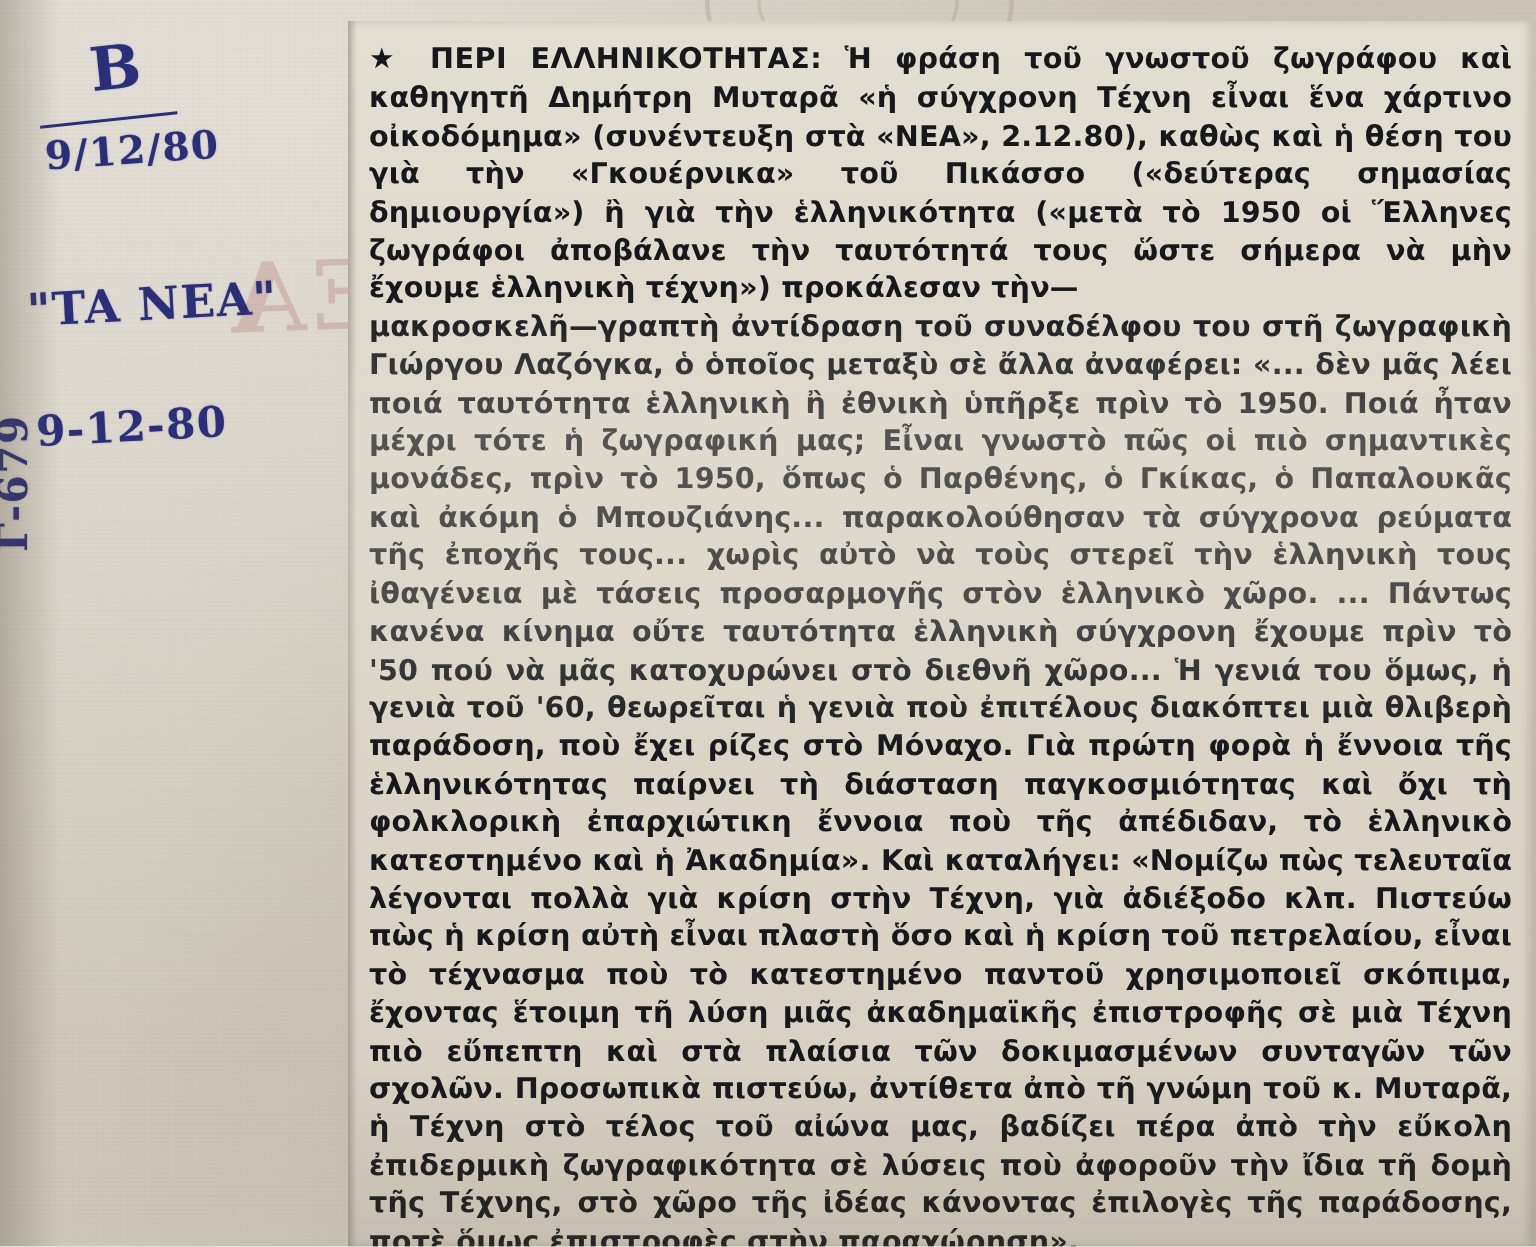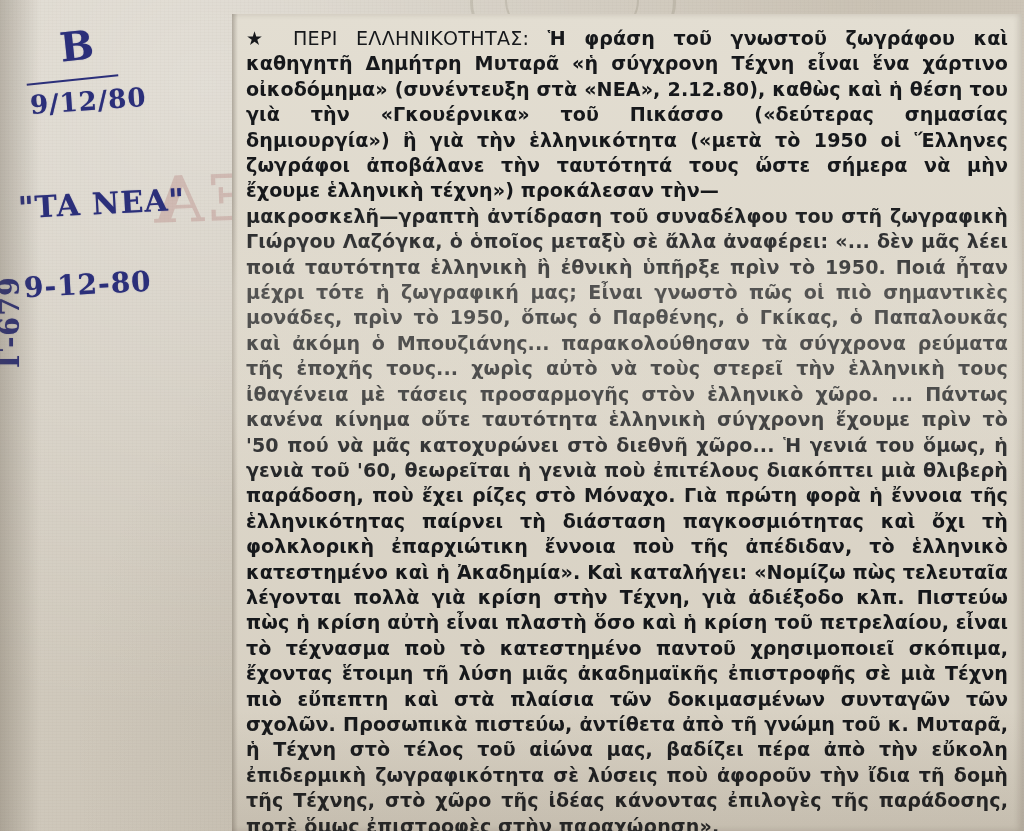--- a/index.html
+++ b/index.html
@@ -129,21 +129,21 @@
     -webkit-font-smoothing: none;
   }
   .article p {
     margin: 0;
   }
   .lead-star {
     font-size: 19px;
     letter-spacing: 0;
   }
   .headline {
-    font-weight: 400;
+    font-weight: 700;
     letter-spacing: .3px;
   }
   .body-text {
     font-weight: 700;
   }
   .dark-run {
     font-weight: 700;
   }
   
   #fade-band {

